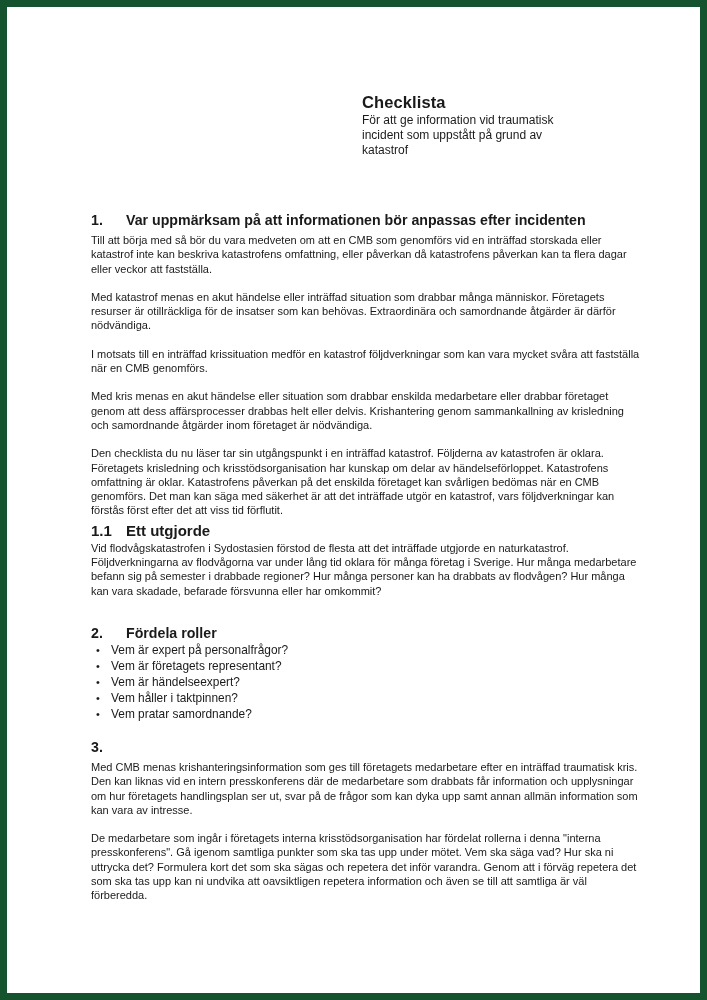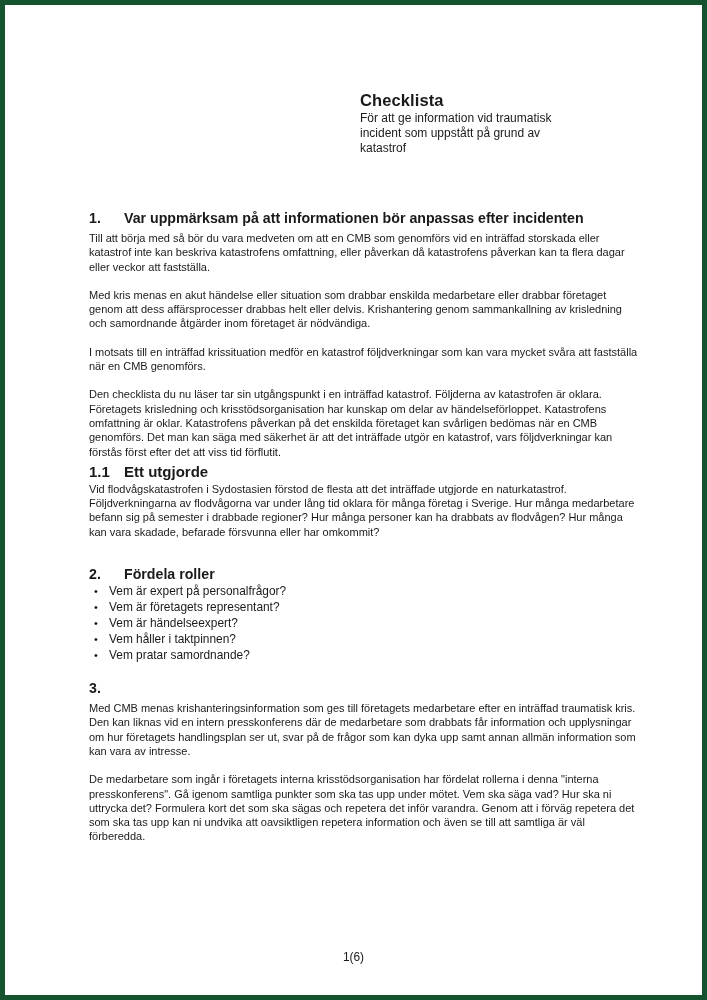--- a/index.html
+++ b/index.html
@@ -3,21 +3,21 @@
 <meta charset="utf-8">
 <style>
   html, body { margin: 0; padding: 0; background: #ffffff; }
   .page {
     position: relative;
     width: 707px;
     height: 1000px;
     background: #ffffff;
     color: #1a1a1a;
     font-family: "Liberation Sans", "DejaVu Sans", sans-serif;
-    border: 5px solid #14532d;
+    border: 7px solid #14532d;
     box-sizing: border-box;
     overflow: hidden;
   }
   .content {
     position: absolute;
     left: 84px;
     top: 0;
     width: 550px;
   }
   .title-block { margin: 86px 0 0 271px; width: 230px; }
@@ -98,22 +98,23 @@
       <h1 class="doc-title">Checklista</h1>
       <p class="doc-subtitle">För att ge information vid traumatisk incident som uppstått på grund av katastrof</p>
     </header>
 
     <section>
       <h2 class="h-major mt54">
         <span class="num">1.</span>
         <span>Var uppmärksam på att informationen bör anpassas efter incidenten</span>
       </h2>
       <p class="para mt4">Till att börja med så bör du vara medveten om att en CMB som genomförs vid en inträffad storskada eller katastrof inte kan beskriva katastrofens omfattning, eller påverkan då katastrofens påverkan kan ta flera dagar eller veckor att fastställa.</p>
+      <p class="para mt14">Med katastrof menas en akut händelse eller inträffad situation som drabbar många människor. Företagets resurser är otillräckliga för de insatser som kan behövas. Extraordinära och samordnande åtgärder är därför nödvändiga.</p>
+      <p class="para mt14">I motsats till en inträffad krissituation medför en katastrof följdverkningar som kan vara mycket svåra att fastställa när en CMB genomförs.</p>
       <p class="para mt14">Med kris menas en akut händelse eller situation som drabbar enskilda medarbetare eller drabbar företaget genom att dess affärsprocesser drabbas helt eller delvis. Krishantering genom sammankallning av krisledning och samordnande åtgärder inom företaget är nödvändiga.</p>
-      <p class="para mt14">I motsats till en inträffad krissituation medför en katastrof följdverkningar som kan vara mycket svåra att fastställa när en CMB genomförs.</p>
       <p class="para mt14">Den checklista du nu läser tar sin utgångspunkt i en inträffad katastrof. Följderna av katastrofen är oklara. Företagets krisledning och krisstödsorganisation har kunskap om delar av händelseförloppet. Katastrofens omfattning är oklar. Katastrofens påverkan på det enskilda företaget kan svårligen bedömas när en CMB genomförs. Det man kan säga med säkerhet är att det inträffade utgör en katastrof, vars följdverkningar kan förstås först efter det att viss tid förflutit.</p>
 
       <h3 class="h-sub mt6">
         <span class="num">1.1</span>
         <span>Ett utgjorde</span>
       </h3>
       <p class="para mt3">Vid flodvågskatastrofen i Sydostasien förstod de flesta att det inträffade utgjorde en naturkatastrof. Följdverkningarna av flodvågorna var under lång tid oklara för många företag i Sverige. Hur många medarbetare befann sig på semester i drabbade regioner? Hur många personer kan ha drabbats av flodvågen? Hur många kan vara skadade, befarade försvunna eller har omkommit?</p>
     </section>
 
     <section>
@@ -133,16 +134,13 @@
     <section>
       <h2 class="h-major mt17">
         <span class="num">3.</span>
       </h2>
       <p class="para mt4">Med CMB menas krishanteringsinformation som ges till företagets medarbetare efter en inträffad traumatisk kris. Den kan liknas vid en intern presskonferens där de medarbetare som drabbats får information och upplysningar om hur företagets handlingsplan ser ut, svar på de frågor som kan dyka upp samt annan allmän information som kan vara av intresse.</p>
       <p class="para mt14">De medarbetare som ingår i företagets interna krisstödsorganisation har fördelat rollerna i denna "interna presskonferens". Gå igenom samtliga punkter som ska tas upp under mötet. Vem ska säga vad? Hur ska ni uttrycka det? Formulera kort det som ska sägas och repetera det inför varandra. Genom att i förväg repetera det som ska tas upp kan ni undvika att oavsiktligen repetera information och även se till att samtliga är väl förberedda.</p>
     </section>
 
   </div>
 
-  <footer class="page-footer">
-    <span>1(6)</span>
-  </footer>
 </div>
 
 </body></html>

